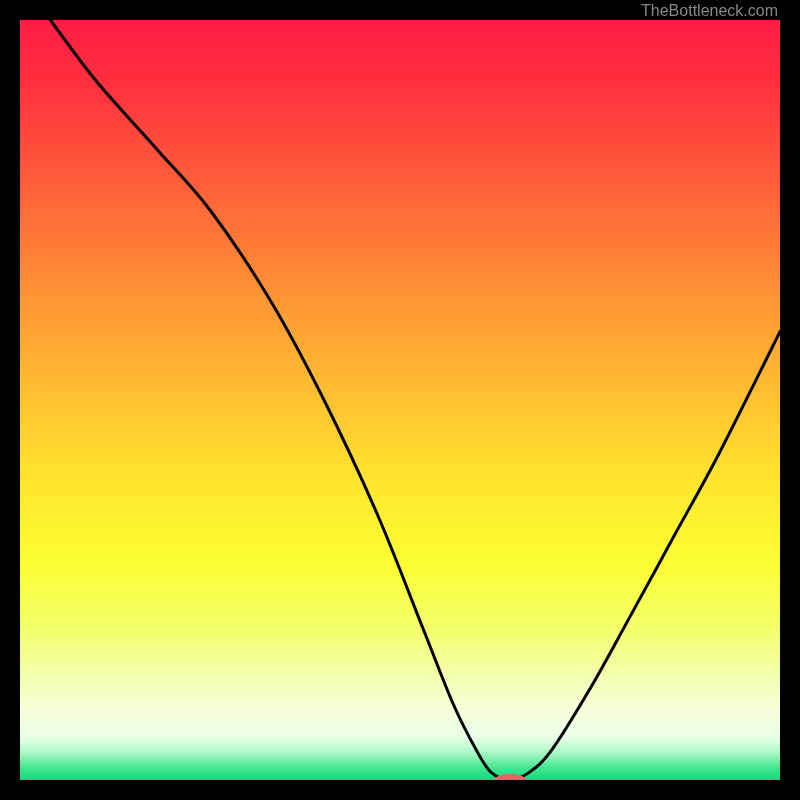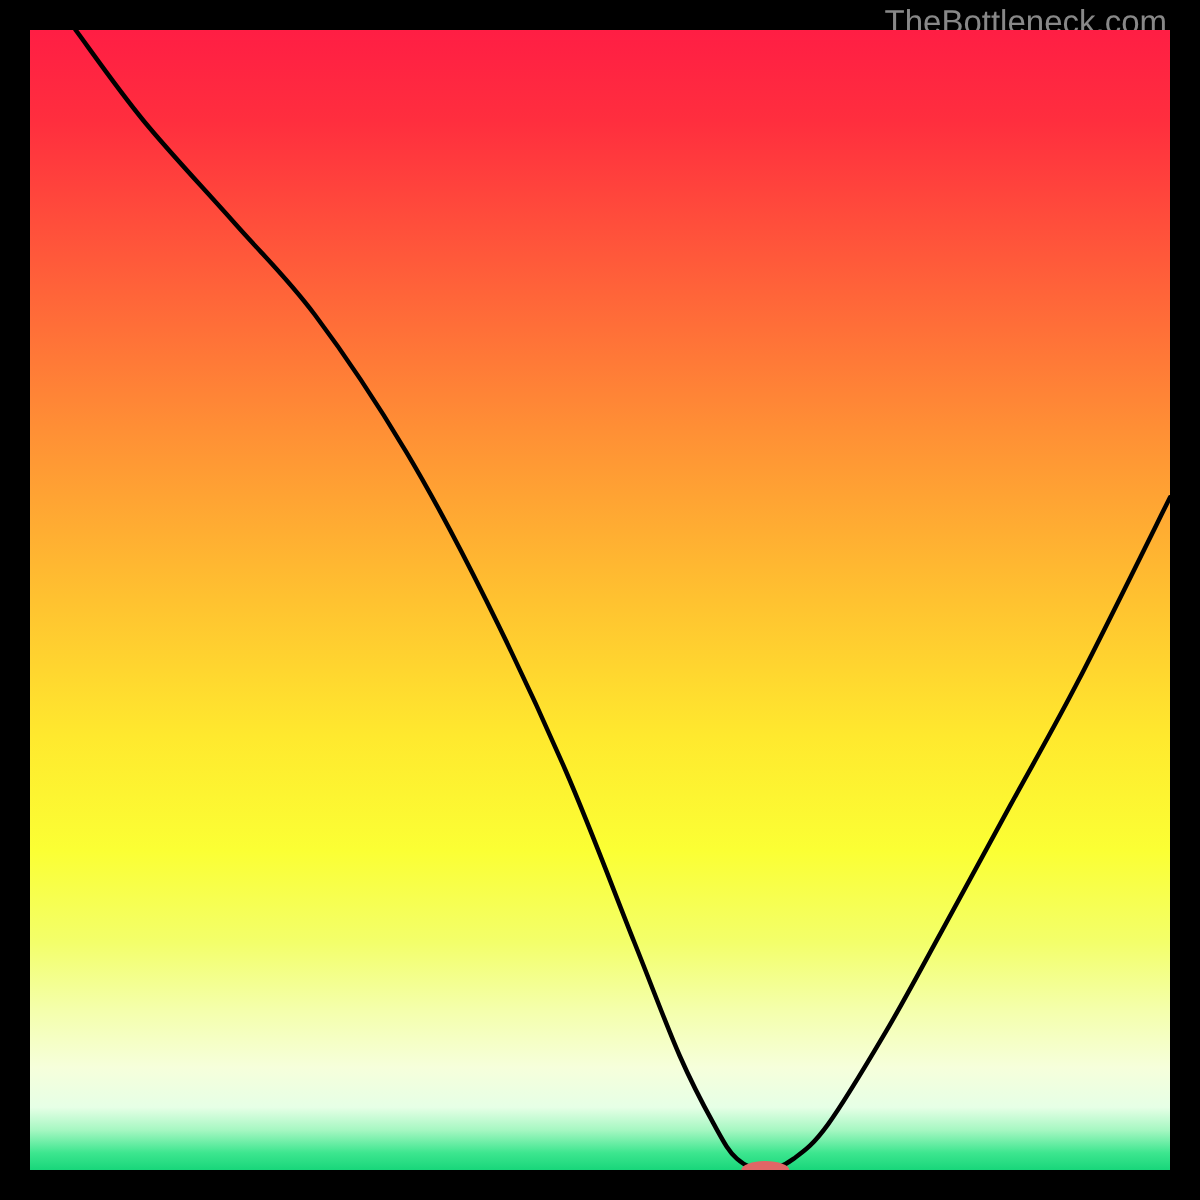--- a/index.html
+++ b/index.html
@@ -24,21 +24,21 @@
     top: 20px;
     width: 760px;
     height: 760px;
   }
   .watermark {
     position: absolute;
     top: 2px;
     right: 22px;
     color: #888;
     font-family: Arial, Helvetica, sans-serif;
-    font-size: 22px;
+    font-size: 16px;
     font-weight: 500;
     letter-spacing: 0;
   }
   svg { display: block; }
 </style>
 </head>
 <body>
 
 <div class="frame">
   <div class="watermark">TheBottleneck.com</div>

